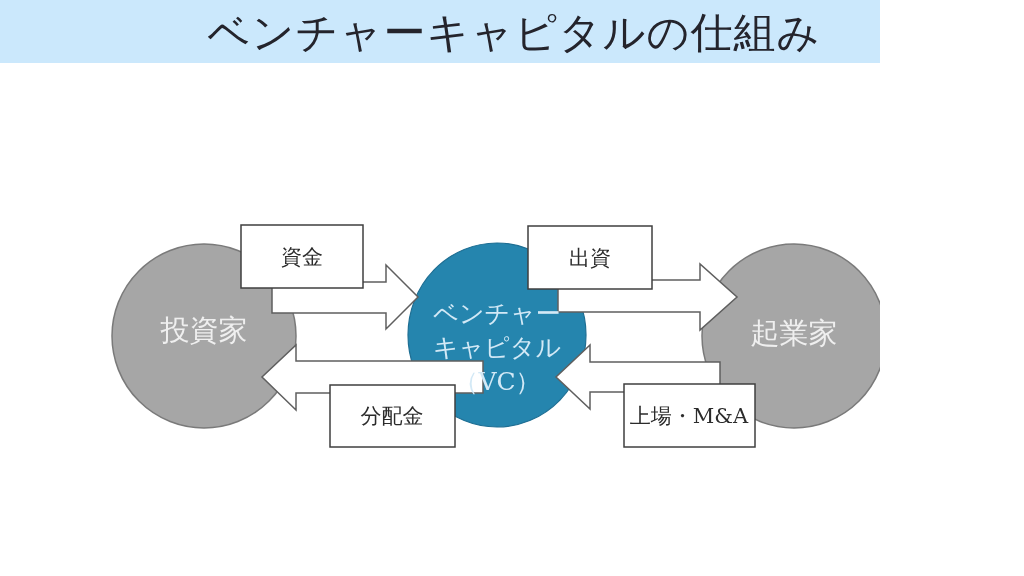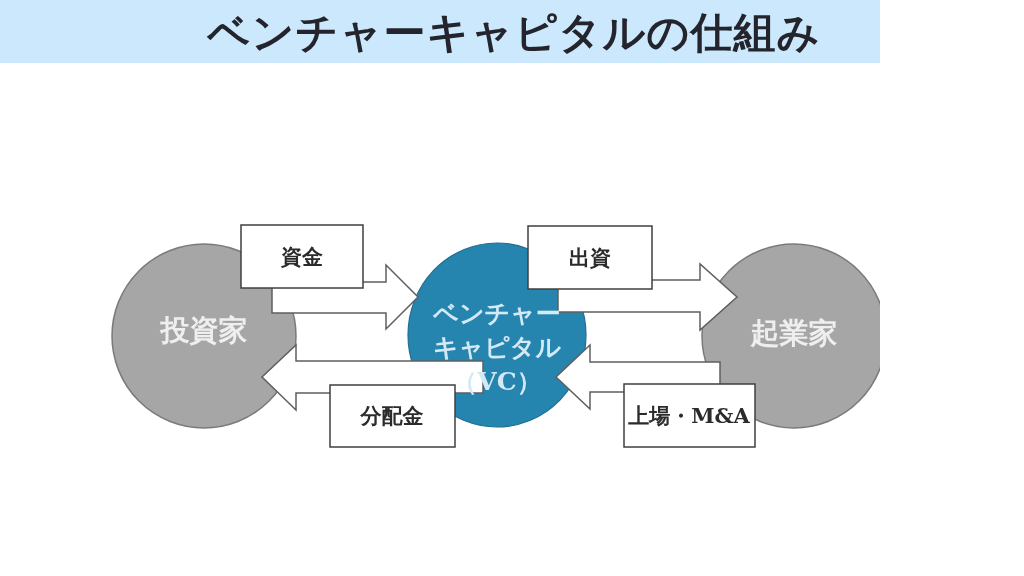--- a/index.html
+++ b/index.html
@@ -8,21 +8,20 @@
     padding: 0;
     background: #ffffff;
   }
   .slide {
     position: relative;
     width: 880px;
     height: 576px;
     background: #ffffff;
     overflow: hidden;
     font-family: "DejaVu Serif", "Liberation Serif", serif;
-    font-weight: bold;
   }
   svg.diagram {
     display: block;
     width: 1024px;
     height: 576px;
   }
   text {
     font-family: "DejaVu Serif", "Liberation Serif", serif;
   }
   .title-text {

